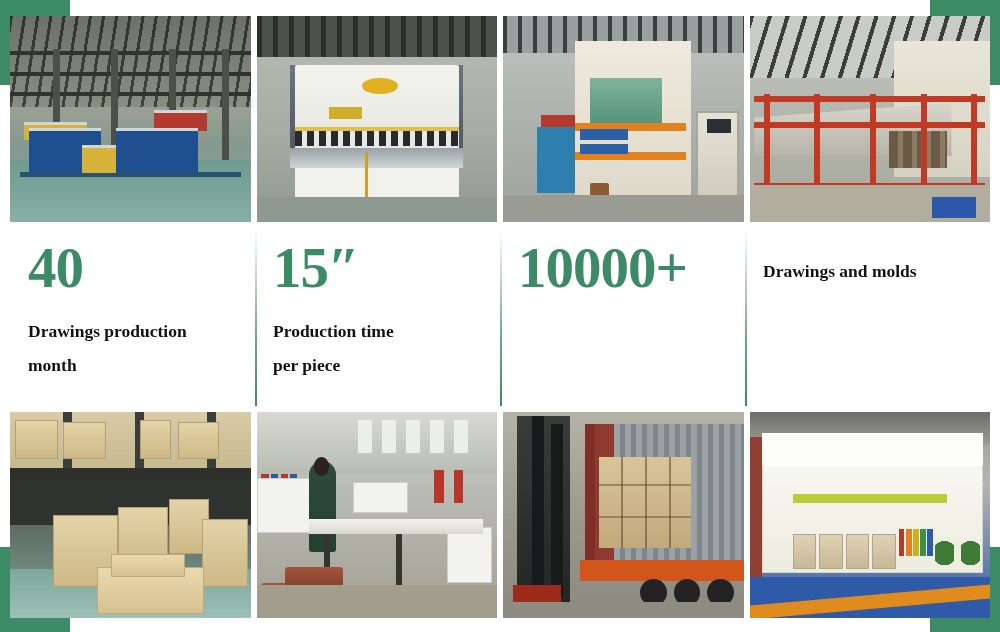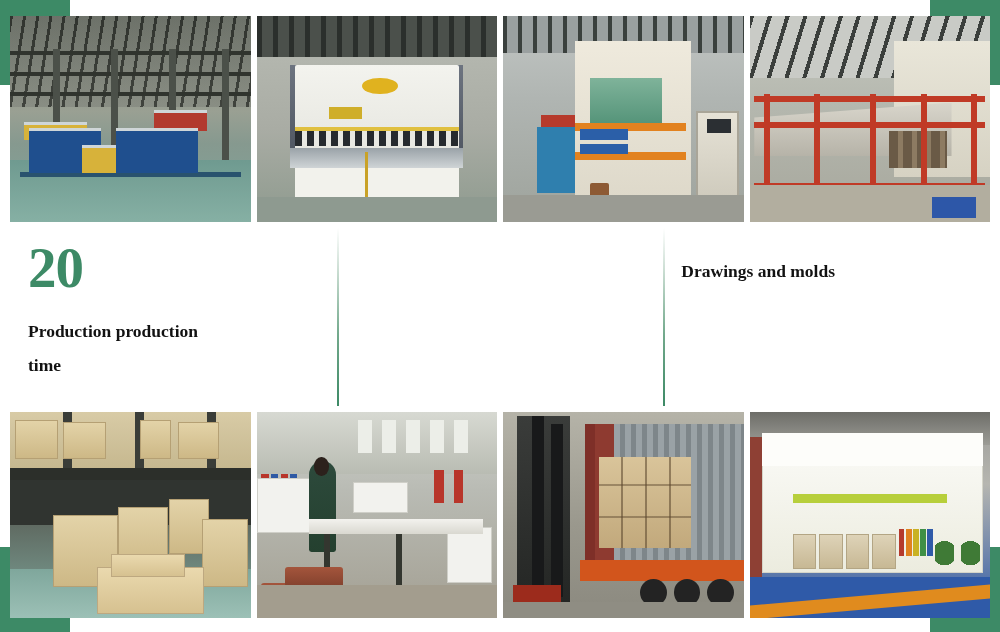--- a/index.html
+++ b/index.html
@@ -298,29 +298,37 @@
         <div class="floor"></div>
         <div class="blue"></div>
       </div>
     </div>
 
   </div>
 
   <div class="stats">
 
     <div class="stat">
-      <div class="stat-num">20</div>
+      <div class="stat-num">40</div>
       <div class="stat-label">
-        <div>Production production</div>
-        <div>time</div>
-      </div>
-    </div>
-
+        <div>Drawings production</div>
+        <div>month</div>
+      </div>
+    </div>
 
     <div class="stat">
+      <div class="stat-num">15″</div>
+      <div class="stat-label">
+        <div>Production time</div>
+        <div>per piece</div>
+      </div>
+    </div>
+
+    <div class="stat">
+      <div class="stat-num">10000+</div>
       <div class="stat-label">
       </div>
     </div>
 
     <div class="stat">
       <div class="stat-label">
         <div>Drawings and molds</div>
         <div></div>
       </div>
     </div>

